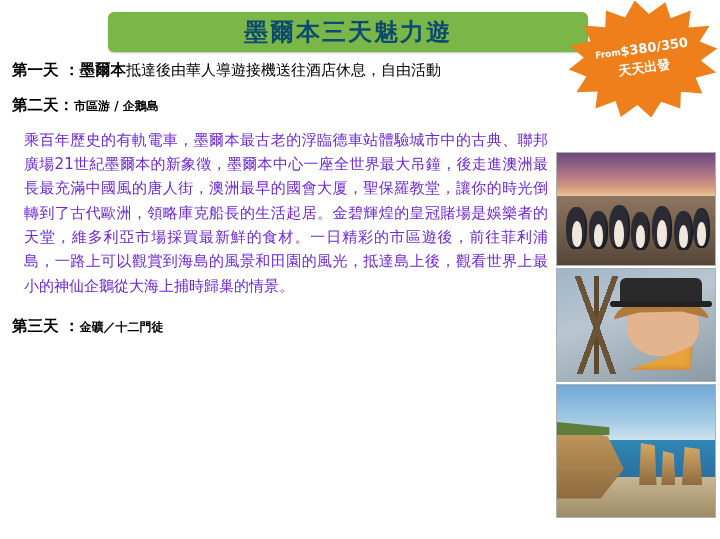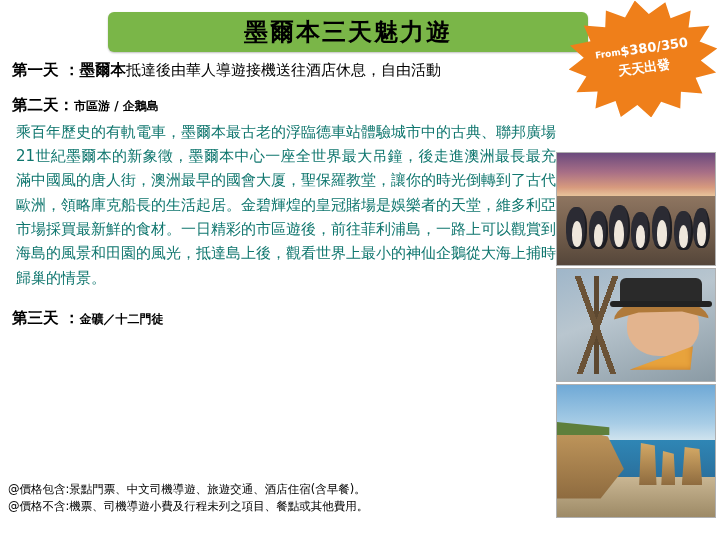--- a/index.html
+++ b/index.html
@@ -29,21 +29,21 @@
     width: 480px;
     height: 40px;
     background: #7ab648;
     border-radius: 6px;
     display: flex;
     align-items: center;
     justify-content: center;
     box-shadow: 0 1px 2px rgba(0,0,0,0.25);
   }
   .title-text {
-    color: #000000;
+    color: #0c4a6e;
     font-size: 24px;
     font-weight: bold;
     letter-spacing: 2px;
     white-space: nowrap;
     font-family: "DejaVu Serif", "Liberation Serif", serif;
   }
 
   
   .starburst {
     position: absolute;
@@ -105,23 +105,23 @@
     display: block;
     margin-bottom: 14px;
     white-space: nowrap;
   }
   .day1-row .tail {
     font-weight: normal;
     font-size: 15px;
   }
   .para {
     font-size: 15px;
-    color: #0f766e;
+    color: #6d28d9;
     line-height: 1.62;
-    margin: 4px;
+    margin: 12px;
     text-align: justify;
   }
   .block-day2 {
     width: 548px;
     margin-bottom: 18px;
   }
   .block-day3 {
     width: 548px;
   }
   .notes {
@@ -264,24 +264,20 @@
       <p class="para">乘百年歷史的有軌電車，墨爾本最古老的浮臨德車站體驗城市中的古典、聯邦廣場21世紀墨爾本的新象徵，墨爾本中心一座全世界最大吊鐘，後走進澳洲最長最充滿中國風的唐人街，澳洲最早的國會大厦，聖保羅教堂，讓你的時光倒轉到了古代歐洲，領略庫克船長的生活起居。金碧輝煌的皇冠賭場是娛樂者的天堂，維多利亞市場採買最新鮮的食材。一日精彩的市區遊後，前往菲利浦島，一路上可以觀賞到海島的風景和田園的風光，抵達島上後，觀看世界上最小的神仙企鵝從大海上捕時歸巢的情景。</p>
     </div>
 
     <div class="block-day3">
       <div class="day-heading">
         <span>第三天 ：</span><span class="dest">金礦／十二門徒</span>
       </div>
     </div>
   </div>
 
-  <div class="notes">
-    <p class="note-line">@價格包含:景點門票、中文司機導遊、旅遊交通、酒店住宿(含早餐)。</p>
-    <p class="note-line">@價格不含:機票、司機導遊小費及行程未列之項目、餐點或其他費用。</p>
-  </div>
 
   <div class="photo" id="photo-penguins">
     <div class="ph-inner">
       <div class="pg-sky"></div>
       <div class="pg-sand"></div>
       <div class="pg" style="left:6%;  top:48%; width:13%; height:38%;"></div>
       <div class="pg" style="left:20%; top:52%; width:12%; height:34%;"></div>
       <div class="pg" style="left:33%; top:46%; width:13%; height:40%;"></div>
       <div class="pg" style="left:47%; top:53%; width:12%; height:34%;"></div>
       <div class="pg" style="left:60%; top:47%; width:13%; height:39%;"></div>

